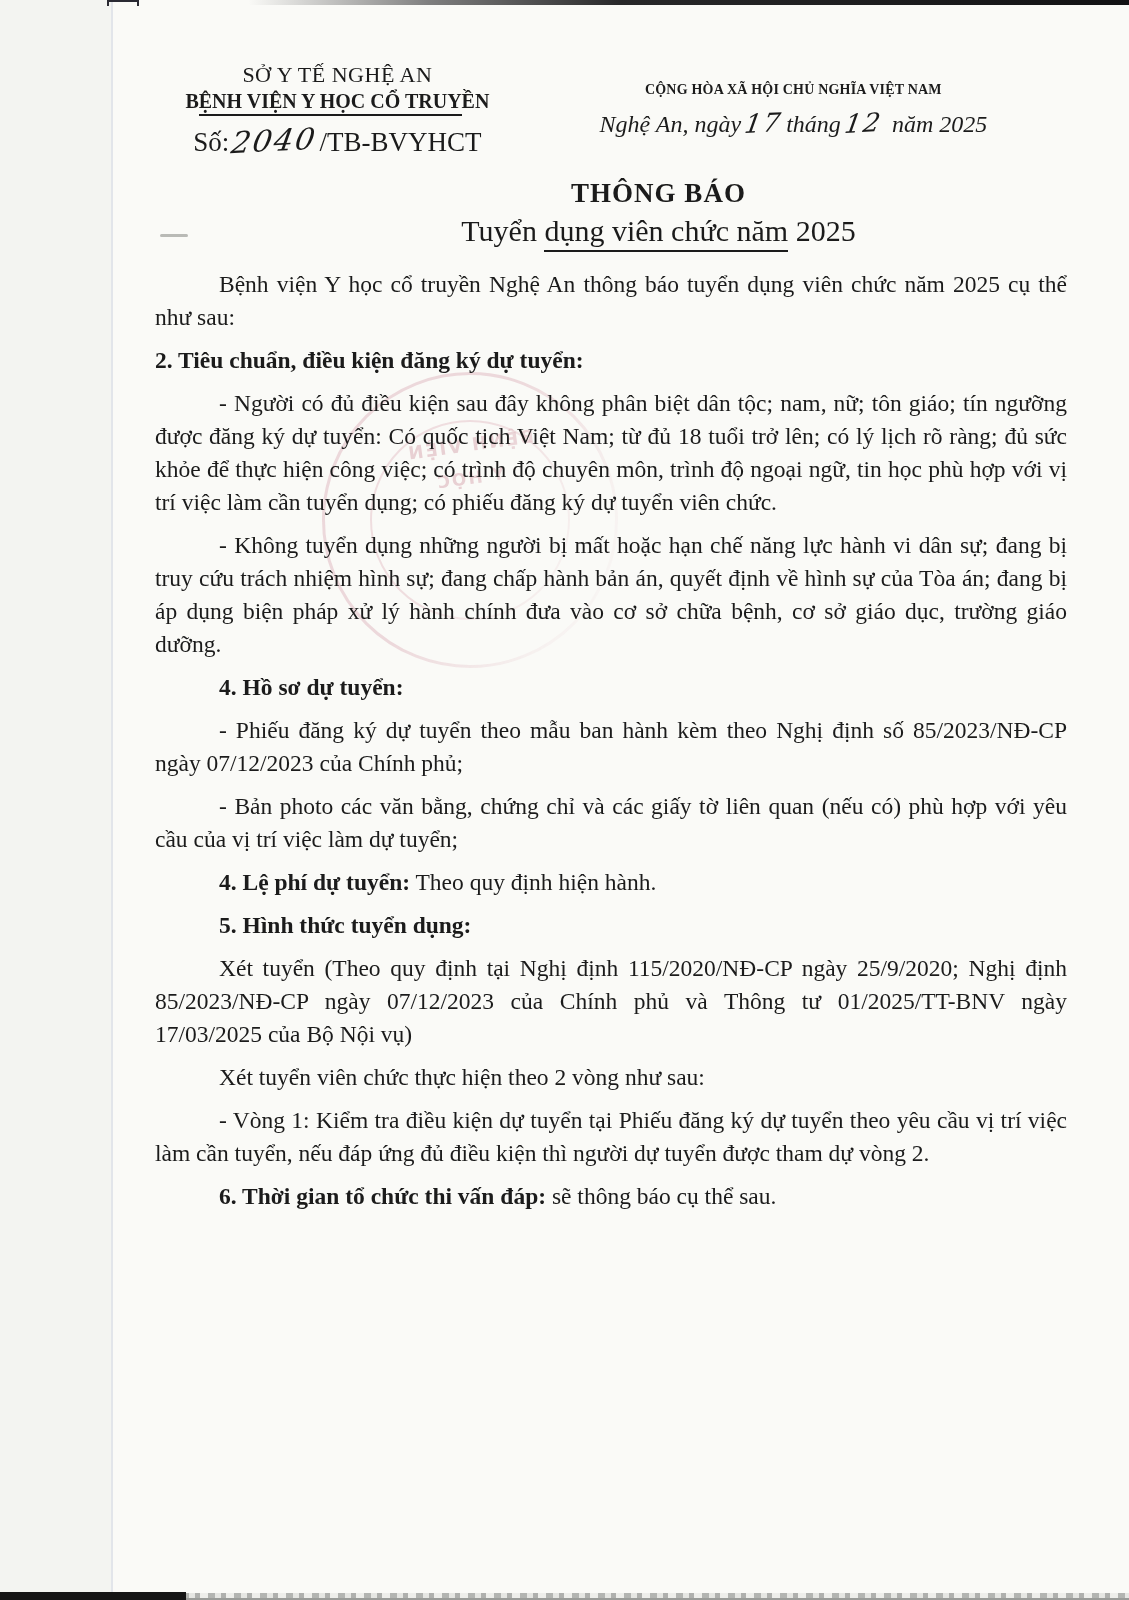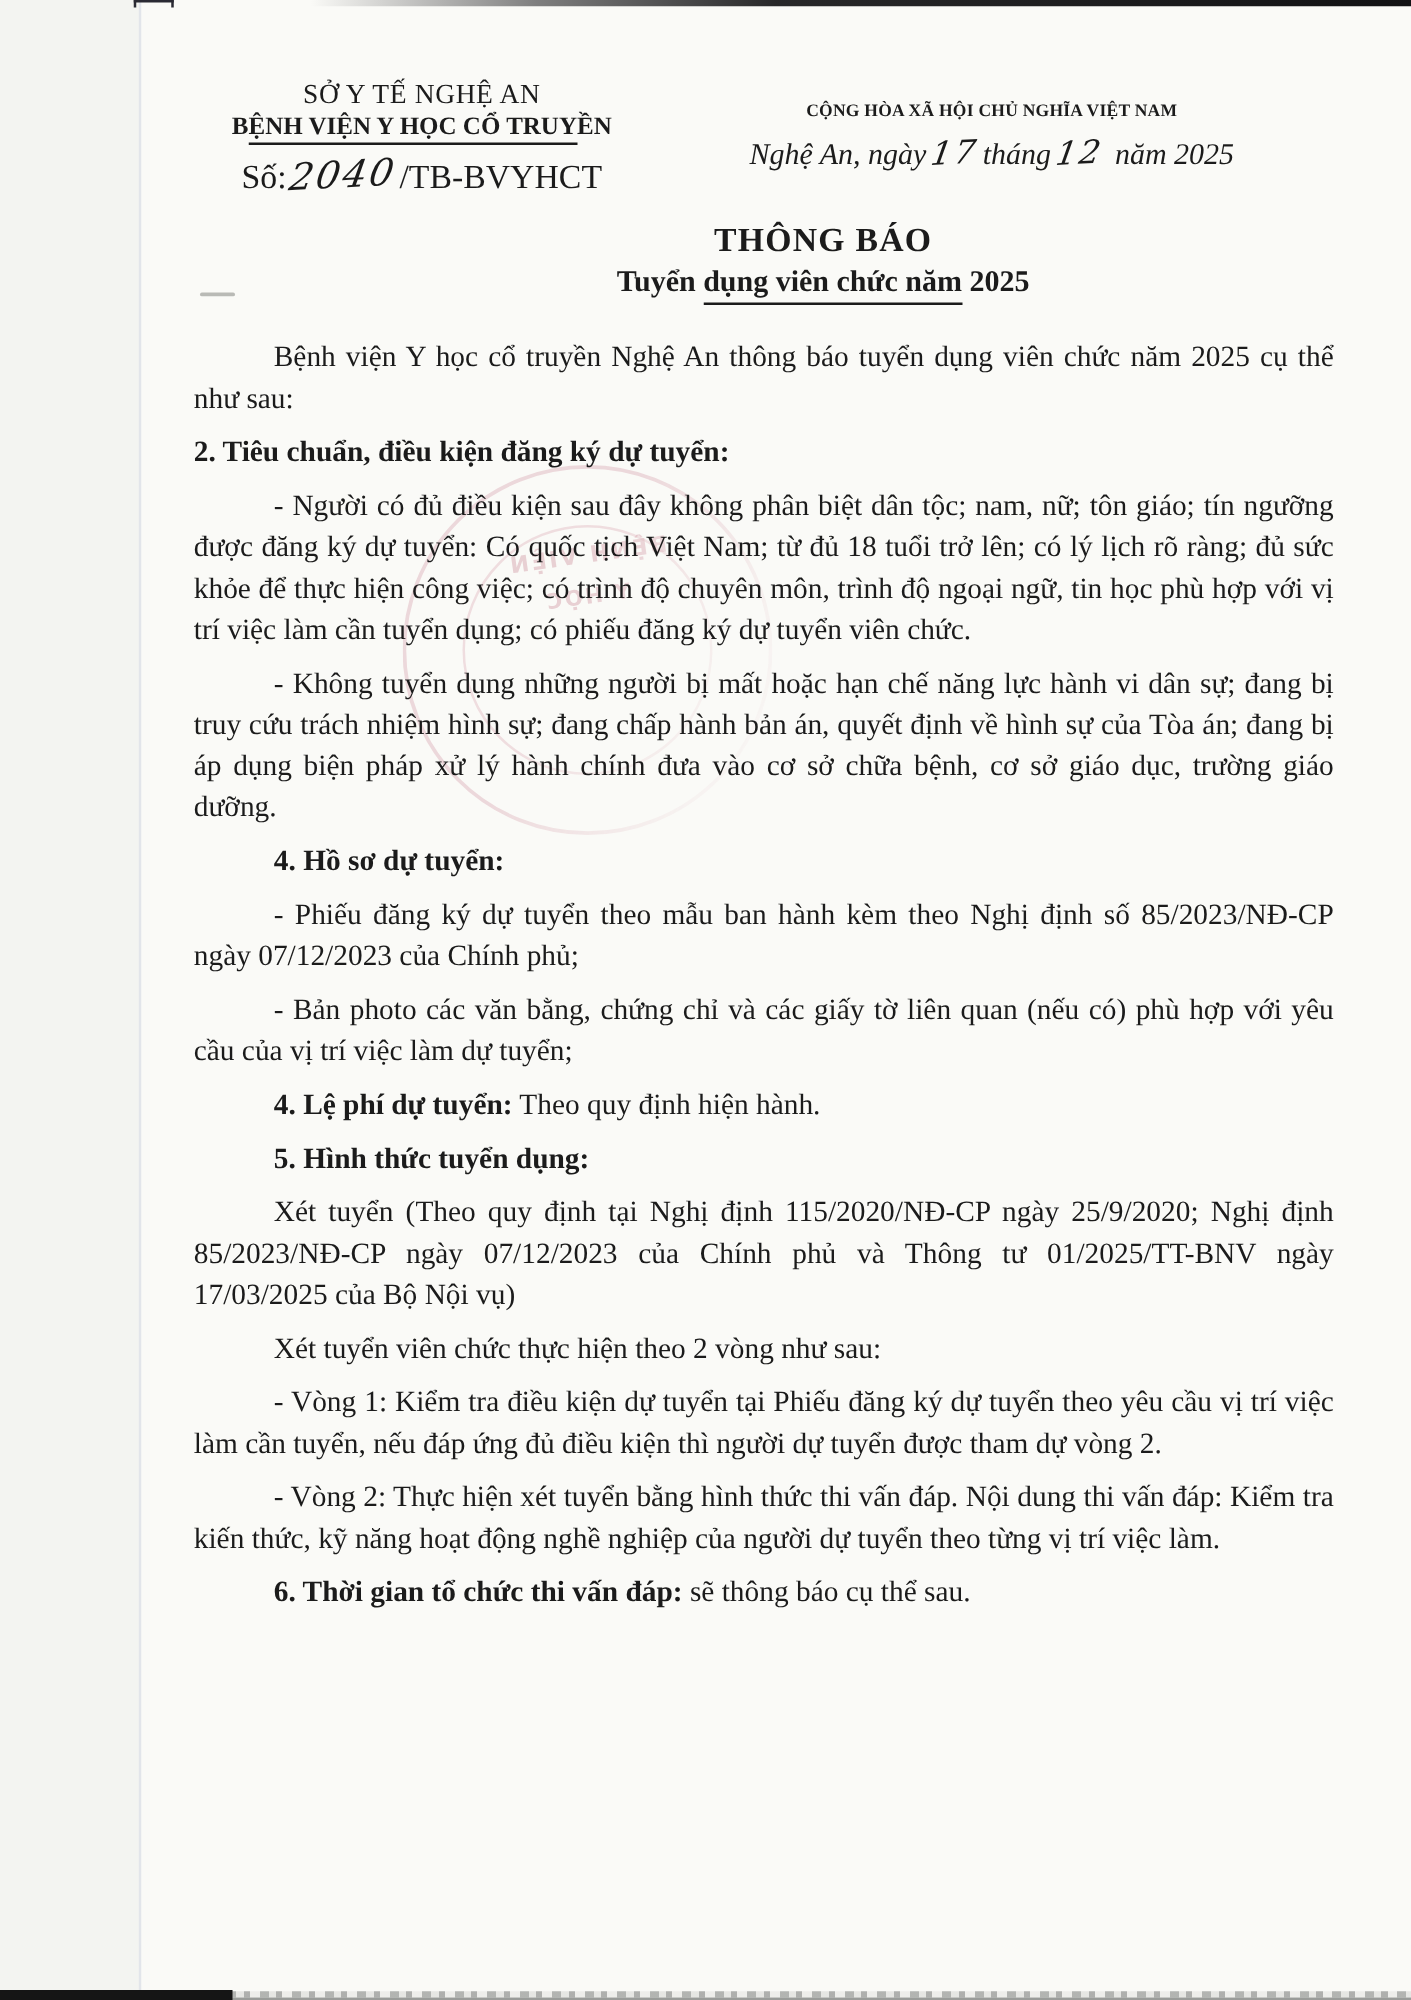--- a/index.html
+++ b/index.html
@@ -61,24 +61,24 @@
   .date-line{font-size:24px;font-style:italic;margin-top:12px;}
 
   .hand{display:inline-block;font-style:italic;font-family:"DejaVu Serif",serif;
     transform:skewX(-12deg) rotate(-3deg);letter-spacing:2px;font-size:29px;
     margin:0 3px;line-height:1;}
   .hand.num{font-size:30px;}
   .hand.small{font-size:26px;margin:0 4px;}
 
   .title-block{text-align:center;padding-left:95px;margin-top:20px;}
   .t1{font-size:27px;font-weight:bold;letter-spacing:1px;}
-  .t2{font-size:24px;font-weight:bold;margin-top:5px;}
+  .t2{font-size:30px;font-weight:normal;margin-top:5px;}
   .t2 .u-part{border-bottom:2.5px solid #1b1b1b;padding-bottom:3px;}
 
-  .body-text{margin-top:30px;}
+  .body-text{margin-top:20px;}
   .k-body{font-size:23.5px;line-height:33px;text-align:justify;
     text-indent:64px;margin:0 0 10px 0;}
   .k-heading{font-size:23.5px;line-height:33px;font-weight:bold;
     margin:3px 0 10px 0;}
   .k-heading.indent{text-indent:64px;}
   .k-centered-italic{font-size:23.5px;line-height:33px;font-style:italic;
     text-align:center;padding-left:95px;margin:2px 0 10px 0;}
   .k-lead{font-size:23.5px;line-height:33px;text-indent:64px;margin:3px 0 10px 0;}
   .k-lead b{font-weight:bold;}
 
@@ -128,21 +128,20 @@
         <div class="k-body">- Người có đủ điều kiện sau đây không phân biệt dân tộc; nam, nữ; tôn giáo; tín ngưỡng được đăng ký dự tuyển: Có quốc tịch Việt Nam; từ đủ 18 tuổi trở lên; có lý lịch rõ ràng; đủ sức khỏe để thực hiện công việc; có trình độ chuyên môn, trình độ ngoại ngữ, tin học phù hợp với vị trí việc làm cần tuyển dụng; có phiếu đăng ký dự tuyển viên chức.</div>
         <div class="k-body">- Không tuyển dụng những người bị mất hoặc hạn chế năng lực hành vi dân sự; đang bị truy cứu trách nhiệm hình sự; đang chấp hành bản án, quyết định về hình sự của Tòa án; đang bị áp dụng biện pháp xử lý hành chính đưa vào cơ sở chữa bệnh, cơ sở giáo dục, trường giáo dưỡng.</div>
         <div class="k-heading indent">4. Hồ sơ dự tuyển:</div>
         <div class="k-body">- Phiếu đăng ký dự tuyển theo mẫu ban hành kèm theo Nghị định số 85/2023/NĐ-CP ngày 07/12/2023 của Chính phủ;</div>
         <div class="k-body">- Bản photo các văn bằng, chứng chỉ và các giấy tờ liên quan (nếu có) phù hợp với yêu cầu của vị trí việc làm dự tuyển;</div>
         <div class="k-lead"><b>4. Lệ phí dự tuyển:</b> Theo quy định hiện hành.</div>
         <div class="k-heading indent">5. Hình thức tuyển dụng:</div>
         <div class="k-body">Xét tuyển (Theo quy định tại Nghị định 115/2020/NĐ-CP ngày 25/9/2020; Nghị định 85/2023/NĐ-CP ngày 07/12/2023 của Chính phủ và Thông tư 01/2025/TT-BNV ngày 17/03/2025 của Bộ Nội vụ)</div>
         <div class="k-body">Xét tuyển viên chức thực hiện theo 2 vòng như sau:</div>
         <div class="k-body">- Vòng 1: Kiểm tra điều kiện dự tuyển tại Phiếu đăng ký dự tuyển theo yêu cầu vị trí việc làm cần tuyển, nếu đáp ứng đủ điều kiện thì người dự tuyển được tham dự vòng 2.</div>
-        <div class="k-body">- Vòng 2: Thực hiện xét tuyển bằng hình thức thi vấn đáp. Nội dung thi vấn đáp: Kiểm tra kiến thức, kỹ năng hoạt động nghề nghiệp của người dự tuyển theo từng vị trí việc làm.</div>
         <div class="k-lead"><b>6. Thời gian tổ chức thi vấn đáp:</b> sẽ thông báo cụ thể sau.</div>
       </div>
 
   </div>
 
   <div class="bottom-fade"></div>
   <div class="bottom-speckle"></div>
   <div class="bottom-dark"></div>
 
 </div>

